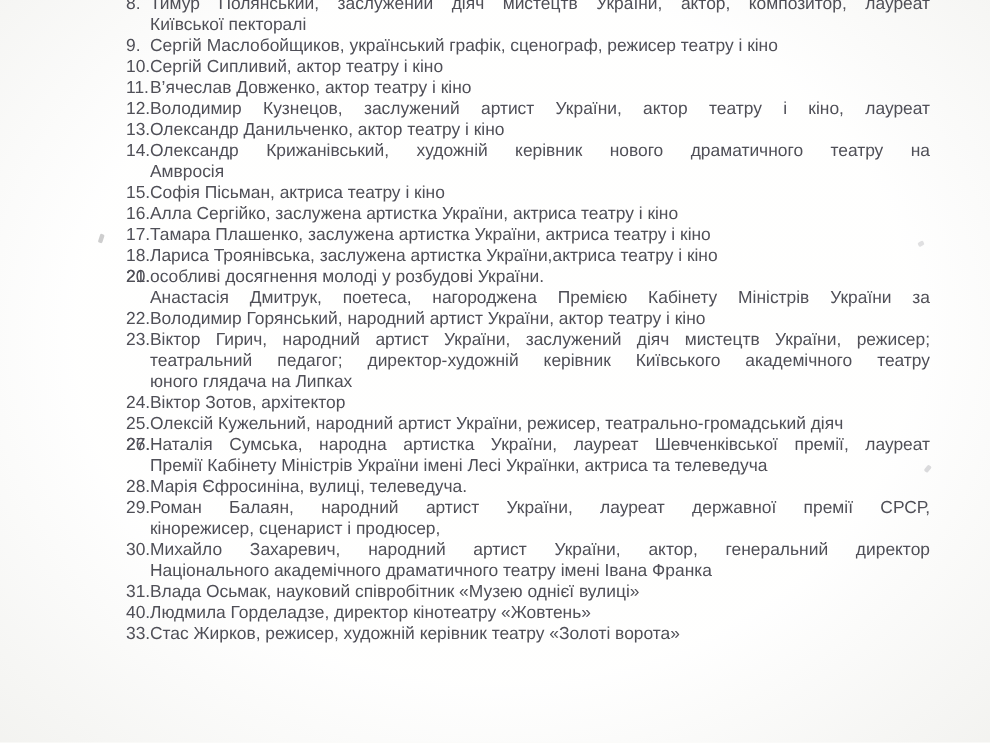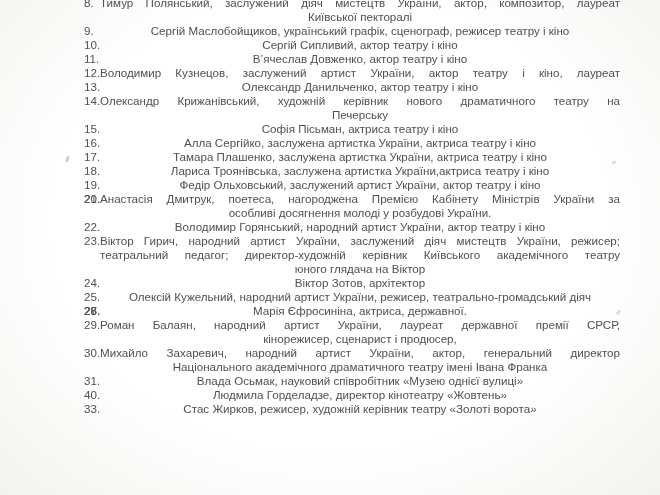--- a/index.html
+++ b/index.html
@@ -43,21 +43,20 @@
   .text-col {
     margin-left: 100px;
     width: 520px;
   }
   .line {
     font-size: 11.6px;
     line-height: 14px;
     height: 14px;
     overflow: hidden;
     white-space: nowrap;
-    text-align: center;
   }
   .line.j {
     white-space: normal;
     text-align: justify;
   }
   .line.j::after {
     content: "";
     display: inline-block;
     width: 100%;
     height: 0;
@@ -111,21 +110,21 @@
       <li class="item">
         <span class="num">13.</span>
         <div class="text-col">
           <div class="line">Олександр Данильченко, актор театру і кіно</div>
         </div>
       </li>
       <li class="item">
         <span class="num">14.</span>
         <div class="text-col">
           <div class="line j">Олександр Крижанівський, художній керівник нового драматичного театру на</div>
-          <div class="line">Печерську</div>
+          <div class="line">Амвросія</div>
         </div>
       </li>
       <li class="item">
         <span class="num">15.</span>
         <div class="text-col">
           <div class="line">Софія Пісьман, актриса театру і кіно</div>
         </div>
       </li>
       <li class="item">
         <span class="num">16.</span>
@@ -139,71 +138,69 @@
           <div class="line">Тамара Плашенко, заслужена артистка України, актриса театру і кіно</div>
         </div>
       </li>
       <li class="item">
         <span class="num">18.</span>
         <div class="text-col">
           <div class="line">Лариса Троянівська, заслужена артистка України,актриса театру і кіно</div>
         </div>
       </li>
       <li class="item">
-        <span class="num">19.</span>
-        <div class="text-col">
-          <div class="line">Федір Ольховський, заслужений артист України, актор театру і кіно</div>
-        </div>
-      </li>
-      <li class="item">
         <span class="num">20.</span>
       </li>
       <li class="item">
         <span class="num">21.</span>
         <div class="text-col">
+          <div class="line">особливі досягнення молоді у розбудові України.</div>
           <div class="line j">Анастасія Дмитрук, поетеса, нагороджена Премією Кабінету Міністрів України за</div>
-          <div class="line">особливі досягнення молоді у розбудові України.</div>
         </div>
       </li>
       <li class="item">
         <span class="num">22.</span>
         <div class="text-col">
           <div class="line">Володимир Горянський, народний артист України, актор театру і кіно</div>
         </div>
       </li>
       <li class="item">
         <span class="num">23.</span>
         <div class="text-col">
           <div class="line j">Віктор Гирич, народний артист України, заслужений діяч мистецтв України, режисер;</div>
           <div class="line j">театральний педагог; директор-художній керівник Київського академічного театру</div>
-          <div class="line">юного глядача на Віктор</div>
+          <div class="line">юного глядача на Липках</div>
         </div>
       </li>
       <li class="item">
         <span class="num">24.</span>
         <div class="text-col">
           <div class="line">Віктор Зотов, архітектор</div>
         </div>
       </li>
       <li class="item">
         <span class="num">25.</span>
         <div class="text-col">
           <div class="line">Олексій Кужельний, народний артист України, режисер, театрально-громадський діяч</div>
         </div>
       </li>
       <li class="item">
         <span class="num">26.</span>
       </li>
       <li class="item">
         <span class="num">27.</span>
+        <div class="text-col">
+          <div class="line j">Наталія Сумська, народна артистка України, лауреат Шевченківської премії, лауреат</div>
+          <div class="line">Премії Кабінету Міністрів України імені Лесі Українки, актриса та телеведуча</div>
+        </div>
       </li>
       <li class="item">
         <span class="num">28.</span>
         <div class="text-col">
-          <div class="line">Марія Єфросиніна, актриса, державної.</div>
+          <div class="line">Марія Єфросиніна, вулиці, телеведуча.</div>
         </div>
       </li>
       <li class="item">
         <span class="num">29.</span>
         <div class="text-col">
           <div class="line j">Роман Балаян, народний артист України, лауреат державної премії СРСР,</div>
           <div class="line">кінорежисер, сценарист і продюсер,</div>
         </div>
       </li>
       <li class="item">

